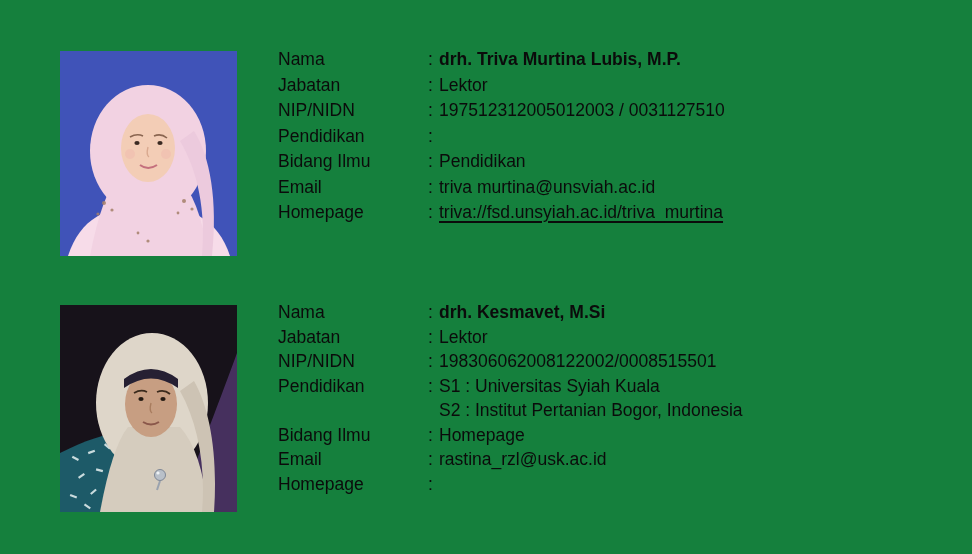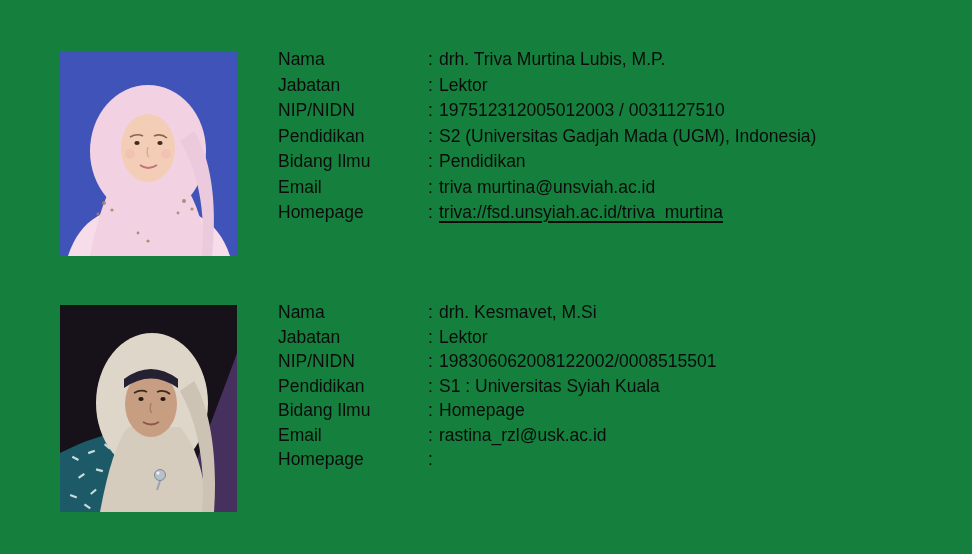--- a/index.html
+++ b/index.html
@@ -17,21 +17,21 @@
   .photo.p2 { top: 305px; }
 
   .fields { position: absolute; left: 278px; }
   .fields.f1 { top: 47px;  font-size: 17.5px; line-height: 25.5px; }
   .fields.f2 { top: 300px; font-size: 17.5px; line-height: 24.5px; }
 
   .row { display: flex; align-items: flex-start; }
   .label { flex: 0 0 150px; width: 150px; white-space: nowrap; }
   .value { display: flex; align-items: flex-start; white-space: nowrap; }
   .colon { flex: 0 0 11px; width: 11px; }
-  .bold { font-weight: normal; }
+  .bold { font-weight: bold; }
   .vlines div { white-space: nowrap; }
   a.link {
     color: inherit;
     text-decoration: underline;
     text-decoration-thickness: 1.5px;
     text-underline-offset: 3px;
     cursor: pointer;
   }
 </style>
 </head>
@@ -100,21 +100,20 @@
         <span class="colon">:</span>
         <span>197512312005012003 / 0031127510</span>
       </div>
     </div>
 
     <div class="row">
       <div class="label">Pendidikan</div>
       <div class="value">
         <span class="colon">:</span>
         <div class="vlines">
-          <div>S2 (Universitas Gadjah Mada (UGM), Indonesia)</div>
         </div>
       </div>
     </div>
 
     <div class="row">
       <div class="label">Bidang Ilmu</div>
       <div class="value">
         <span class="colon">:</span>
         <span>Pendidikan</span>
       </div>
@@ -215,20 +214,21 @@
         <span>198306062008122002/0008515501</span>
       </div>
     </div>
 
     <div class="row">
       <div class="label">Pendidikan</div>
       <div class="value">
         <span class="colon">:</span>
         <div class="vlines">
           <div>S1 : Universitas Syiah Kuala</div>
+          <div>S2 : Institut Pertanian Bogor, Indonesia</div>
         </div>
       </div>
     </div>
 
     <div class="row">
       <div class="label">Bidang Ilmu</div>
       <div class="value">
         <span class="colon">:</span>
         <span>Homepage</span>
       </div>

